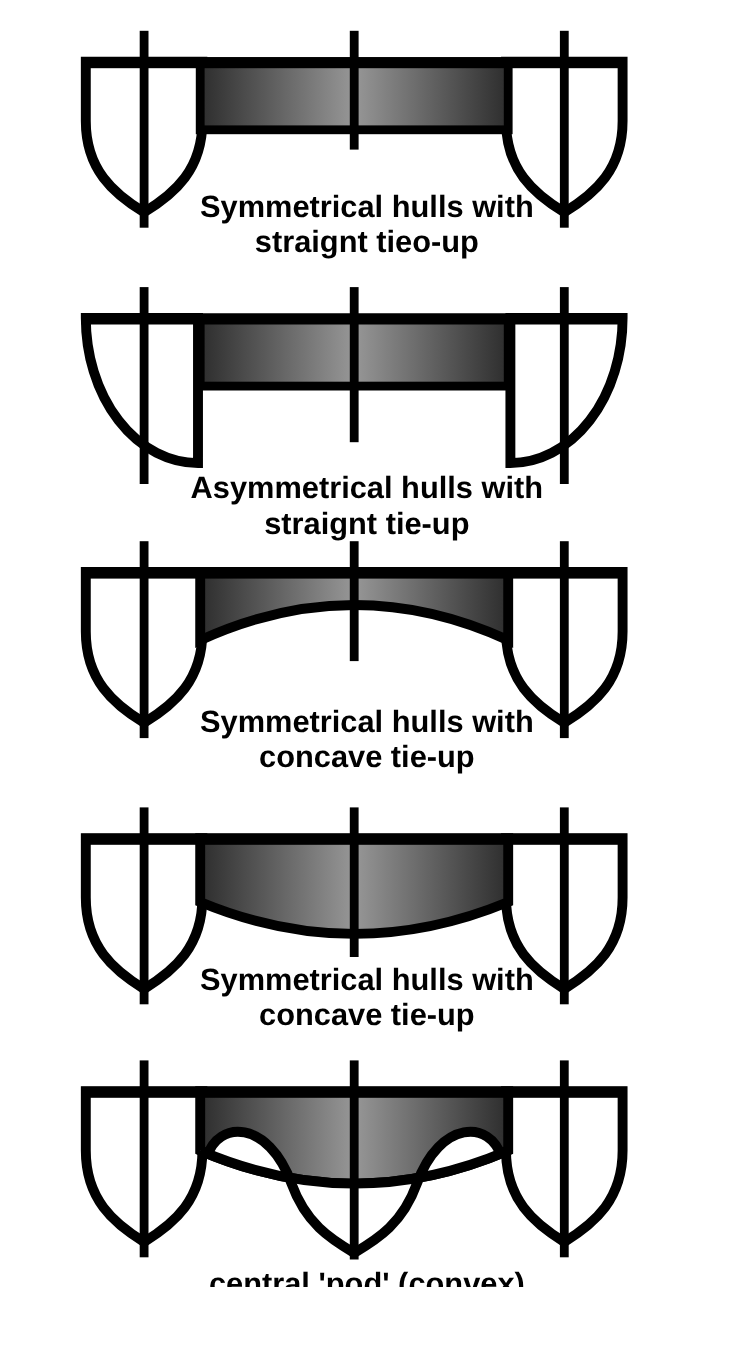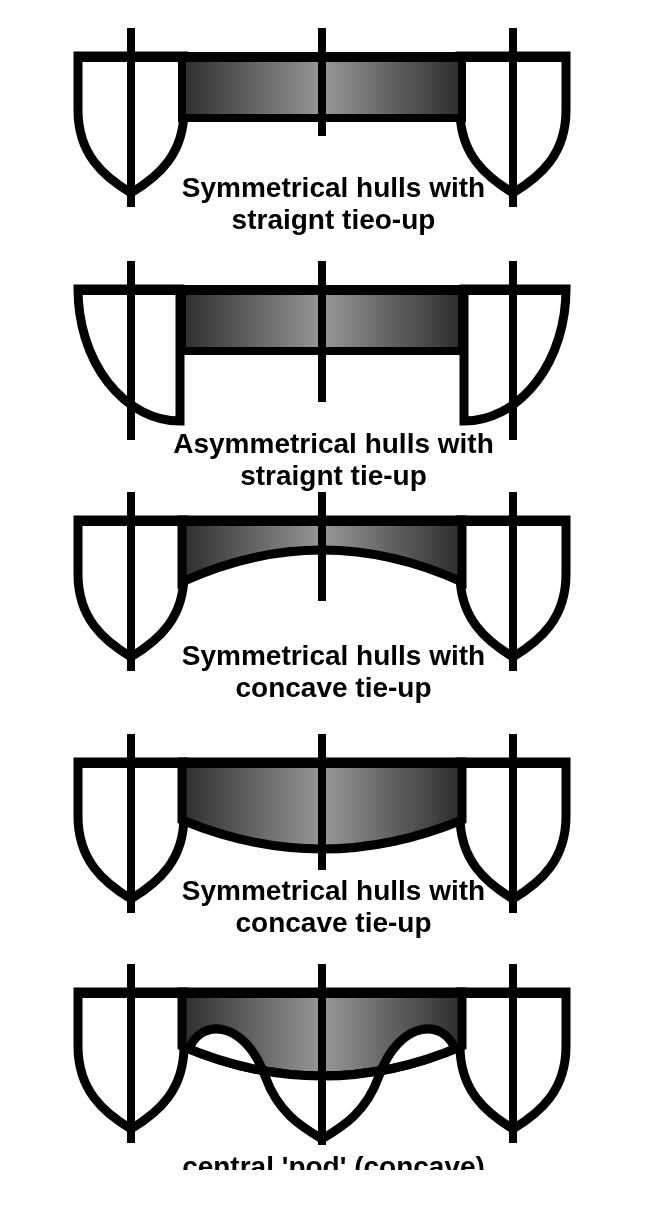--- a/index.html
+++ b/index.html
@@ -110,16 +110,16 @@
     <div>Symmetrical hulls with</div>
     <div>concave tie-up</div>
   </div>
 
   <div class="panel-label" style="top:875px">
     <div>Symmetrical hulls with</div>
     <div>concave tie-up</div>
   </div>
 
   <div class="panel-label" style="top:1151px">
-    <div>central 'pod' (concave)</div>
+    <div>central 'pod' (convex)</div>
   </div>
 
 </div>
 
 </body></html>

